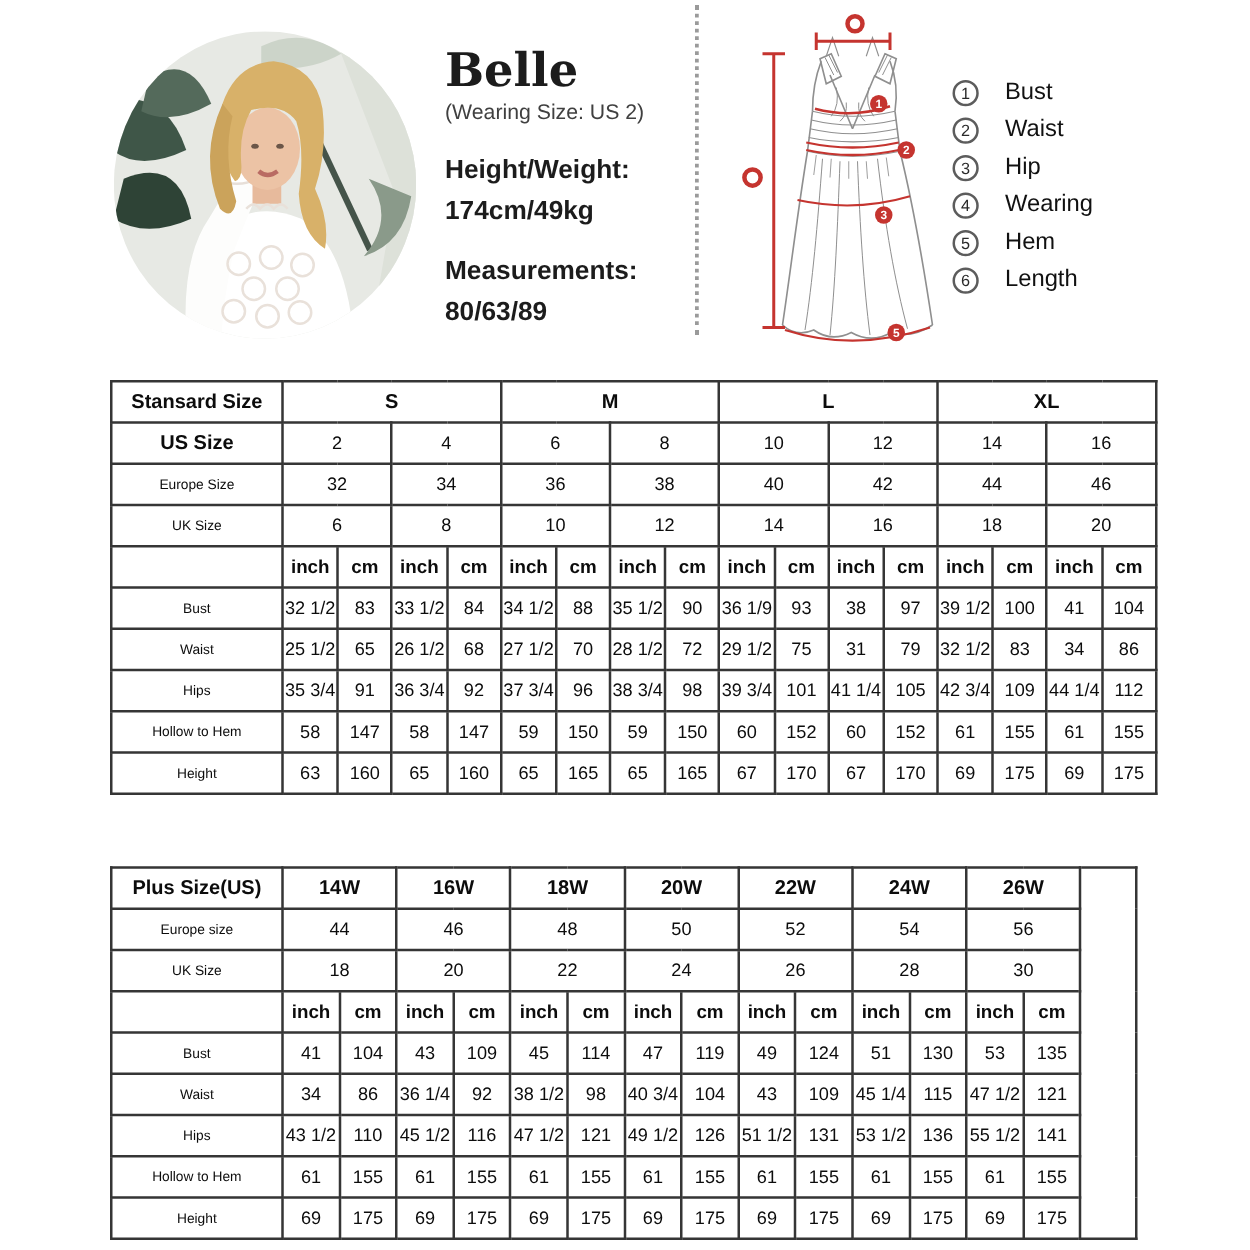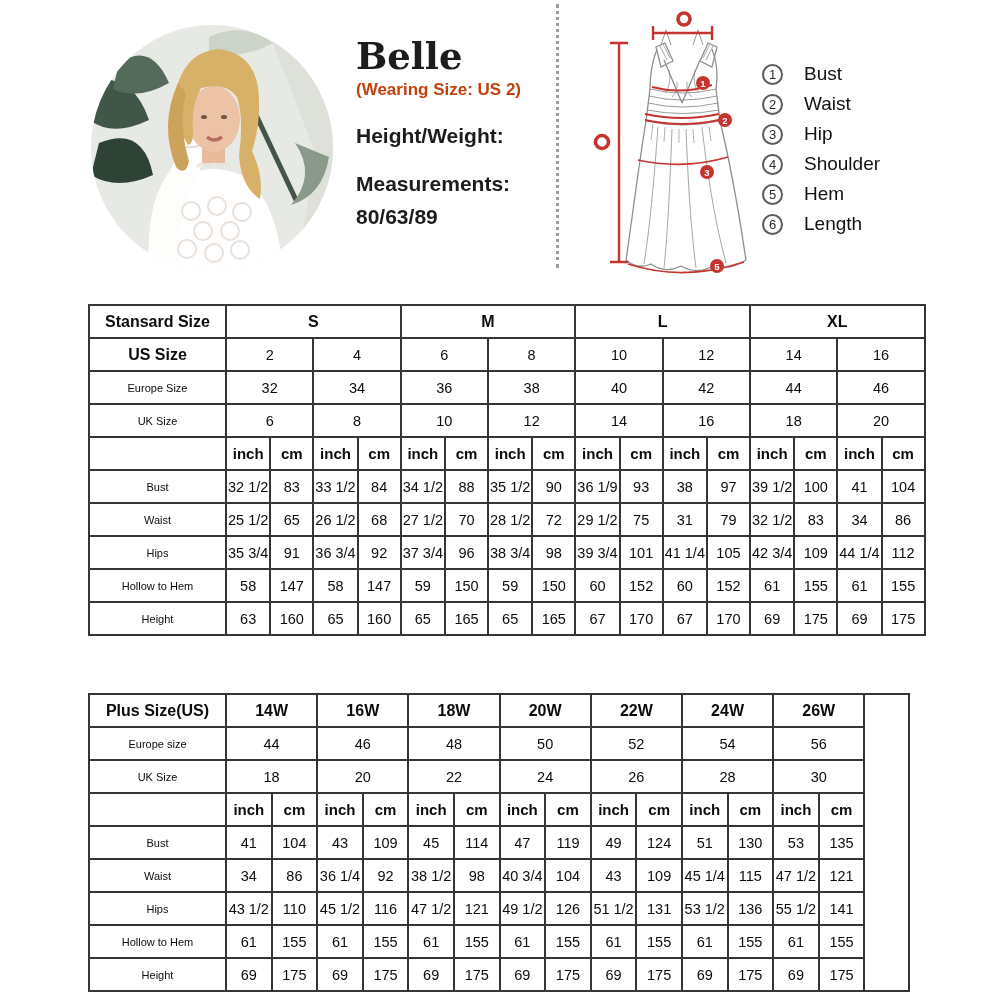--- a/index.html
+++ b/index.html
@@ -11,21 +11,21 @@
   
   .photo-wrap {
     position:absolute; left:91px; top:25px; width:242px; height:246px;
     border-radius:50%; overflow:hidden;
   }
   .info-block { position:absolute; left:356px; top:36px; width:200px; }
   .info-title {
     font-family:"DejaVu Serif", serif; font-size:37px; font-weight:600;
     color:#1c1c1c; line-height:1.1; margin:0;
   }
-  .info-wearing { font-size:17px; color:#c2410c; margin-top:3px; white-space:nowrap;font-weight:bold; }
+  .info-wearing { font-size:17px; color:#404040; margin-top:3px; white-space:nowrap; }
   .info-line { font-size:21px; font-weight:600; color:#1c1c1c; margin-top:9px; }
   .info-line.first { margin-top:24px; }
 
   .top-divider {
     position:absolute; left:556px; top:4px; height:264px; width:0;
     border-left:3px dotted #9a9a9a;
   }
 
   .diagram-wrap { position:absolute; left:560px; top:0; width:220px; height:292px; }
 
@@ -95,20 +95,21 @@
           <circle cx="149" cy="225" r="9"></circle>
         <path d="M106 142 q6 -7 11 0 q6 -7 11 0 q6 -7 11 0"></path>
       </g>
     </svg>
   </div>
 
   <div class="info-block">
     <div class="info-title">Belle</div>
     <div class="info-wearing">(Wearing Size: US 2)</div>
     <div class="info-line first">Height/Weight:</div>
+    <div class="info-line">174cm/49kg</div>
     <div class="info-line first">Measurements:</div>
     <div class="info-line">80/63/89</div>
   </div>
 
   <div class="top-divider"></div>
 
   <div class="diagram-wrap">
     <svg width="220" height="292" viewBox="0 0 220 292">
       <g stroke="#8f8f8f" stroke-width="1.3" fill="none">
 
@@ -176,21 +177,21 @@
     <div class="legend-item">
       <span class="legend-num">2</span>
       <span class="legend-label">Waist</span>
     </div>
     <div class="legend-item">
       <span class="legend-num">3</span>
       <span class="legend-label">Hip</span>
     </div>
     <div class="legend-item">
       <span class="legend-num">4</span>
-      <span class="legend-label">Shoulder</span>
+      <span class="legend-label">Wearing</span>
     </div>
     <div class="legend-item">
       <span class="legend-num">5</span>
       <span class="legend-label">Hem</span>
     </div>
     <div class="legend-item">
       <span class="legend-num">6</span>
       <span class="legend-label">Length</span>
     </div>
   </div>

